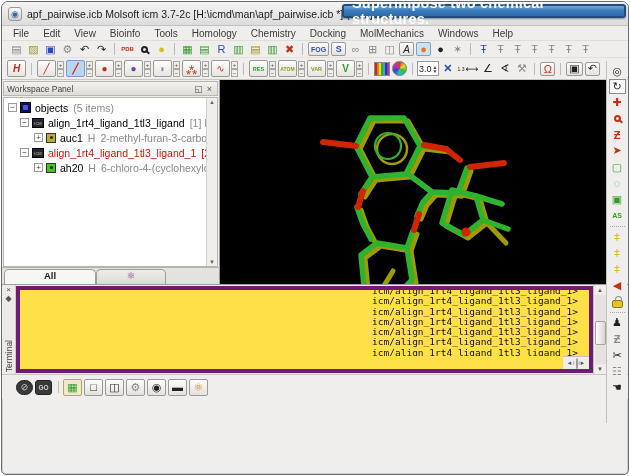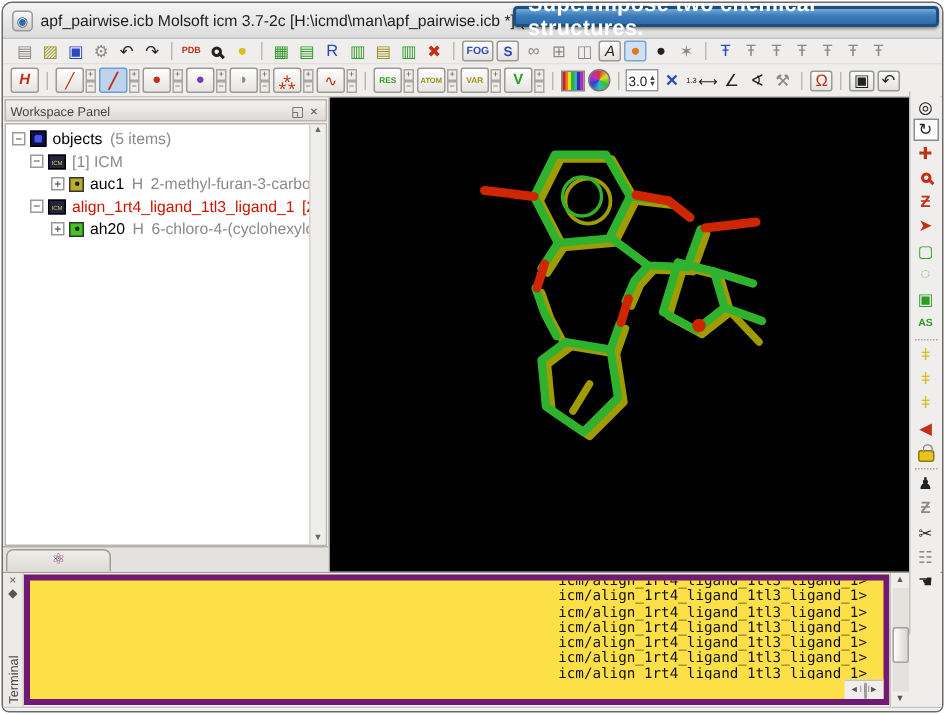--- a/index.html
+++ b/index.html
@@ -65,21 +65,21 @@
              background:linear-gradient(#d02020 0 0) 0 0/2px 100% no-repeat,
                linear-gradient(90deg,#c02020 0 14%,#e08020 14% 28%,#e8e020 28% 42%,
                #30b030 42% 56%,#30b0b0 56% 70%,#3030c0 70% 84%,#b030b0 84% 100%); }
   .wheel { width:15px; height:15px; border-radius:50%; border:1px solid #777;
            background:conic-gradient(#e03030,#e0e030,#30c030,#30c0c0,#3040d0,#c030c0,#e03030); }
   .spin { display:flex; align-items:center; border:1px solid #9c9a94; background:#fff;
           height:15px; padding:0 1px; font-size:9px; color:#222; }
   .spin .arr { display:flex; flex-direction:column; font-size:5px; color:#444; line-height:4px; margin-left:1px;}
 
   
-  .main { display:flex; height:316px; background:#d6d3ce; }
+  .main { display:flex; height:204px; background:#d6d3ce; }
 
   .wsp { width:218px; background:#f0eeec; border-right:1px solid #9e9b95; display:flex; flex-direction:column; }
   .wsp-head { height:15px; display:flex; align-items:center; background:linear-gradient(#f4f2f0,#dedbd6);
               border:1px solid #b9b6b0; margin:1px; font-size:8.5px; color:#444; padding:0 3px; }
   .wsp-head .grow { flex:1; }
   .wsp-head span.btn { font-size:9px; color:#555; padding:0 2px; }
   .wsp-body { flex:1; background:#ffffff; border:1px solid #b9b6b0; margin:0 1px; overflow:hidden; position:relative;}
   .nosel { font-size:11px; color:#222; padding:2px 4px 3px; border-bottom:1px solid #e3e3e3; }
   .tree { font-size:10.5px; padding:2px 0 0 4px; white-space:nowrap; }
   .trow { display:flex; align-items:center; height:15px; }
@@ -170,20 +170,33 @@
 
   <div class="titlebar">
     <div class="appicon">◉</div>
     <div class="title-text">apf_pairwise.icb Molsoft icm 3.7-2c  [H:\icmd\man\apf_pairwise.icb *] (2 objects)</div>
   </div>
 
   <div class="banner">
     <span>Superimpose two chemical structures.</span>
   </div>
 
+  <div class="menubar">
+    <span>File</span>
+    <span>Edit</span>
+    <span>View</span>
+    <span>Bioinfo</span>
+    <span>Tools</span>
+    <span>Homology</span>
+    <span>Chemistry</span>
+    <span>Docking</span>
+    <span>MolMechanics</span>
+    <span>Windows</span>
+    <span>Help</span>
+  </div>
 
   <div class="toolbar tb1">
     <span class="tbi c-gray">▤</span>
     <span class="tbi c-olive">▨</span>
     <span class="tbi c-blue">▣</span>
     <span class="tbi c-gray">⚙</span>
     <span class="tbi c-blk">↶</span>
     <span class="tbi c-blk">↷</span>
     <span class="sep"></span>
     <span class="tbi small-txt c-red">PDB</span>
@@ -348,20 +361,21 @@
             <span class="exp">−</span>
             <span class="obj-ic">
                 <i></i>
               </span>
             <span class="tname">objects</span>
             <span class="tgray">(5 items)</span>
           </div>
           <div class="trow indent1">
             <span class="exp">−</span>
             <span class="icm-ic">ICM</span>
+            <span class="tname">align_1rt4_ligand_1tl3_ligand</span>
             <span class="tgray">[1] ICM</span>
           </div>
           <div class="trow indent2">
             <span class="exp">+</span>
             <span class="lig-ic lig-olive">
                 <i></i>
               </span>
             <span class="tname">auc1</span>
             <span class="tgray">H</span>
             <span class="tgray">2-methyl-furan-3-carbo</span>
@@ -381,20 +395,21 @@
             <span class="tgray">H</span>
             <span class="tgray">6-chloro-4-(cyclohexylo</span>
           </div>
         </div>
         <div class="tree-scroll">
           <span>▲</span>
           <span>▼</span>
         </div>
       </div>
       <div class="wsp-tabs">
+        <span class="wtab">All</span>
         <span class="wtab wtab2">⚛</span>
       </div>
     </div>
 
     <div class="viewer">
       <svg width="388" height="264" viewBox="0 0 388 264">
 
         <g transform="translate(4,3)" stroke="#9f9b00" stroke-width="5" fill="none" stroke-linecap="round" stroke-linejoin="round">
           <path d="M150,38 L184,38 L200,66 L186,94 L152,97 L136,66 Z"></path>
           <circle cx="168" cy="66" r="15" stroke-width="2.5"></circle>

